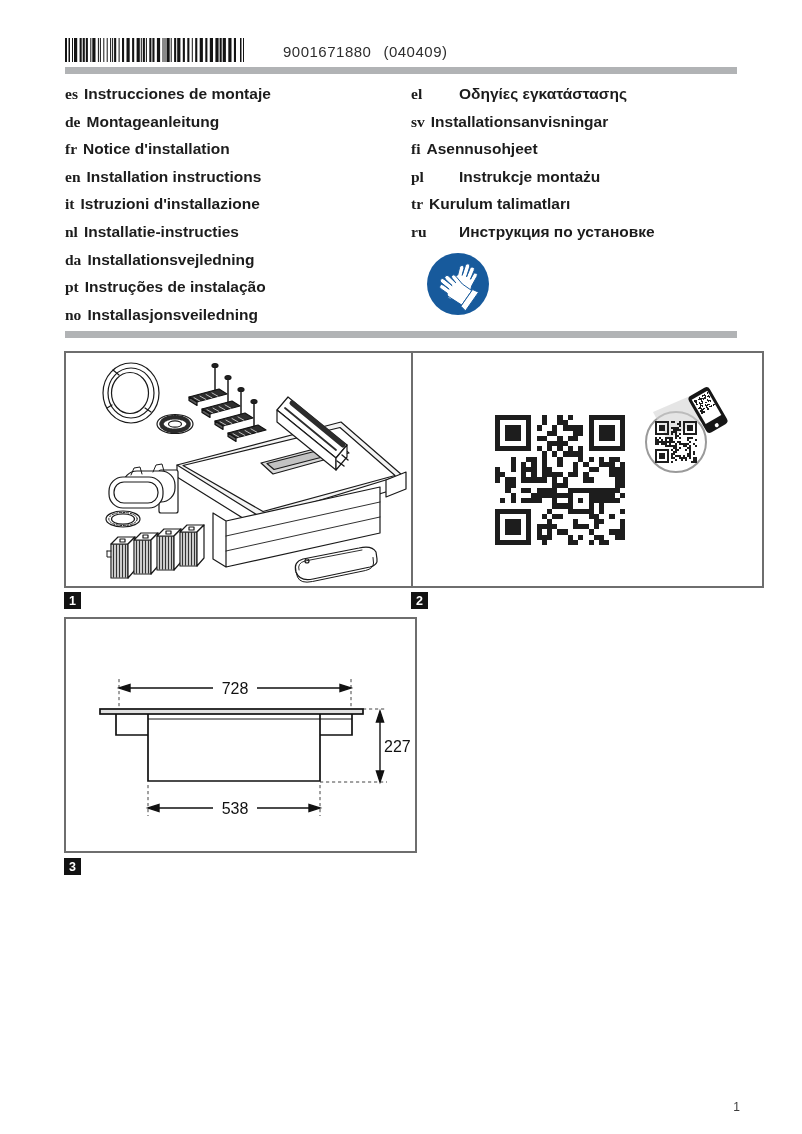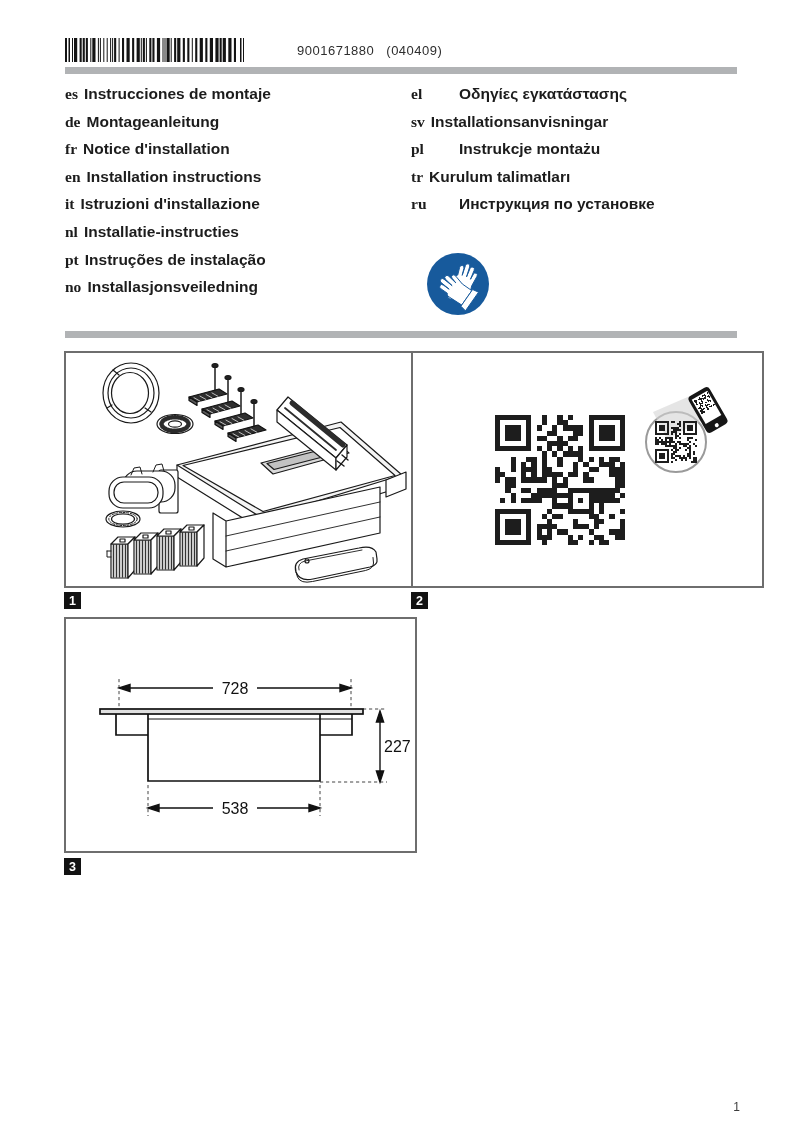--- a/index.html
+++ b/index.html
@@ -3,21 +3,21 @@
 <meta charset="utf-8">
 <style>
   html,body { margin:0; padding:0; background:#ffffff; }
   .page {
     position:relative; width:802px; height:1134px; background:#ffffff;
     font-family:"Liberation Sans", sans-serif; color:#1c1c1c; overflow:hidden;
   }
   
   .barcode-svg { position:absolute; left:65px; top:38px; }
   .doc-number {
-    position:absolute; left:297px; top:43px; font-size:13px; color:#2e2e2e;
+    position:absolute; left:283px; top:43px; font-size:15px; color:#2e2e2e;
     letter-spacing:0.5px; white-space:nowrap;
   }
   .doc-number .print-code { margin-left:12px; }
   .rule { position:absolute; left:65px; width:672px; height:7px; background:#b1b3b5; }
   .rule-top { top:67px; }
   .rule-mid { top:331px; }
   
   .lang-col { position:absolute; top:80px; font-weight:700; font-size:15.5px; line-height:27.6px; }
   .lang-left { left:65px; }
   .lang-right { left:411px; }
@@ -102,27 +102,29 @@
 
   <div class="rule rule-top"></div>
 
   <div class="lang-col lang-left">
     <div class="lang-row"><span class="code">es</span><span>Instrucciones de montaje</span></div>
     <div class="lang-row"><span class="code">de</span><span>Montageanleitung</span></div>
     <div class="lang-row"><span class="code">fr</span><span>Notice d'installation</span></div>
     <div class="lang-row"><span class="code">en</span><span>Installation instructions</span></div>
     <div class="lang-row"><span class="code">it</span><span>Istruzioni d'installazione</span></div>
     <div class="lang-row"><span class="code">nl</span><span>Installatie-instructies</span></div>
+    <div class="lang-row"><span class="code">da</span><span>Installationsvejledning</span></div>
     <div class="lang-row"><span class="code">pt</span><span>Instruções de instalação</span></div>
     <div class="lang-row"><span class="code">no</span><span>Installasjonsveiledning</span></div>
   </div>
 
   <div class="lang-col lang-right">
     <div class="lang-row tab"><span class="code">el</span><span>Οδηγίες εγκατάστασης</span></div>
     <div class="lang-row"><span class="code">sv</span><span>Installationsanvisningar</span></div>
+    <div class="lang-row"><span class="code">fi</span><span>Asennusohjeet</span></div>
     <div class="lang-row tab"><span class="code">pl</span><span>Instrukcje montażu</span></div>
     <div class="lang-row"><span class="code">tr</span><span>Kurulum talimatları</span></div>
     <div class="lang-row tab"><span class="code">ru</span><span>Инструкция по установке</span></div>
   </div>
 
   <svg class="glove-sign" width="64" height="64" viewBox="0 0 64 64">
     <circle cx="32" cy="32" r="31" fill="#175a9c"></circle>
     <g fill="#ffffff" stroke="#175a9c" stroke-width="0.9" stroke-linejoin="round">
       <g transform="translate(37,25) rotate(14)">
         <path d="M-7 18 L-7.6 2 Q-7.6 0 -5.6 -0.6 L-5.6 -8.6 Q-5.6 -11 -3.4 -11 Q-1.2 -11 -1.2 -8.6 L-1.2 -1.4 L-0.4 -11.8 Q-0.2 -14.2 2 -14 Q4.2 -13.8 4 -11.4 L3.4 -1 L4.8 -10 Q5.2 -12.4 7.4 -12 Q9.6 -11.6 9.2 -9.2 L7.8 0.4 L9.4 -5.2 Q10 -7.4 12 -6.8 Q14 -6.2 13.4 -4 L10.6 6.4 L10.6 18 Z"></path>

